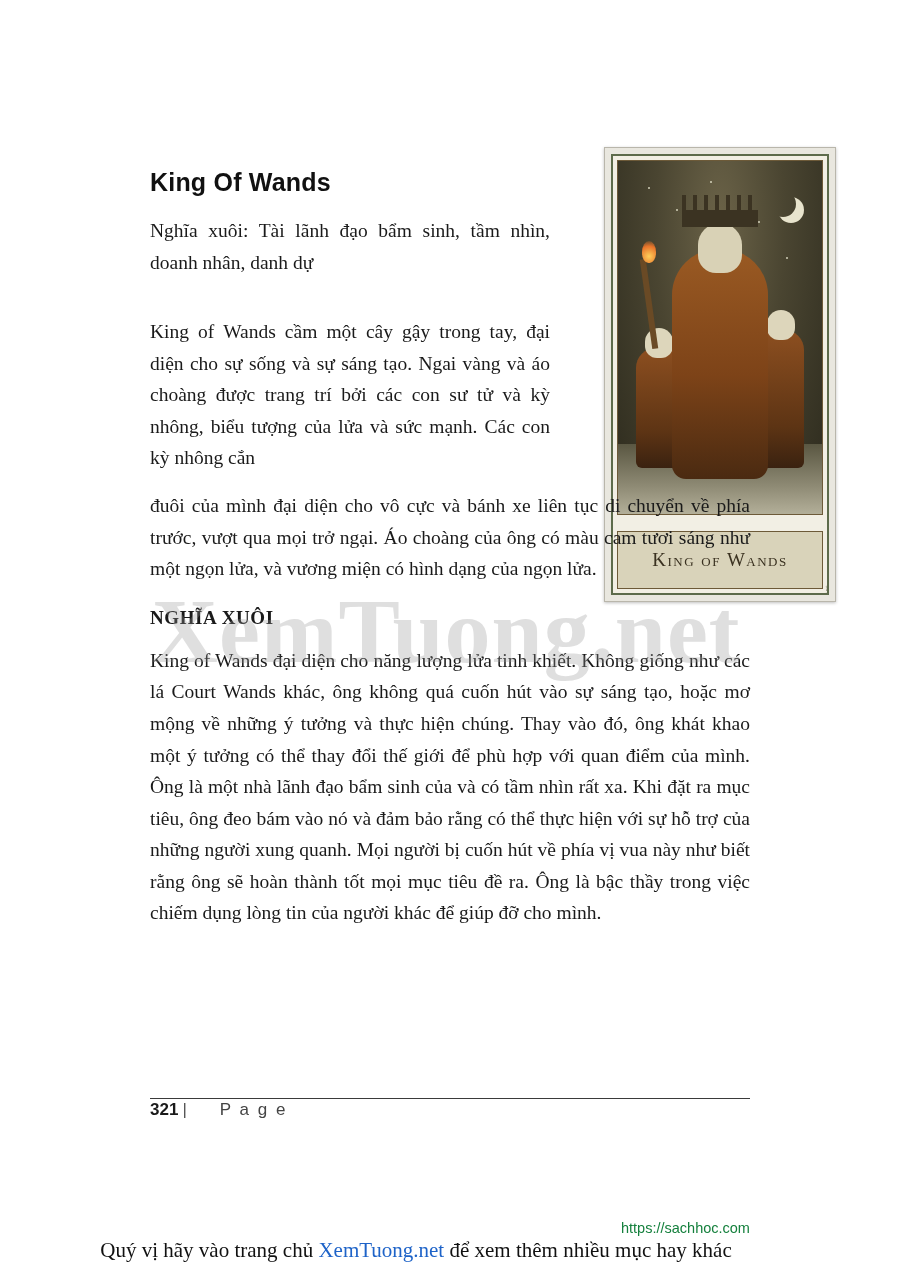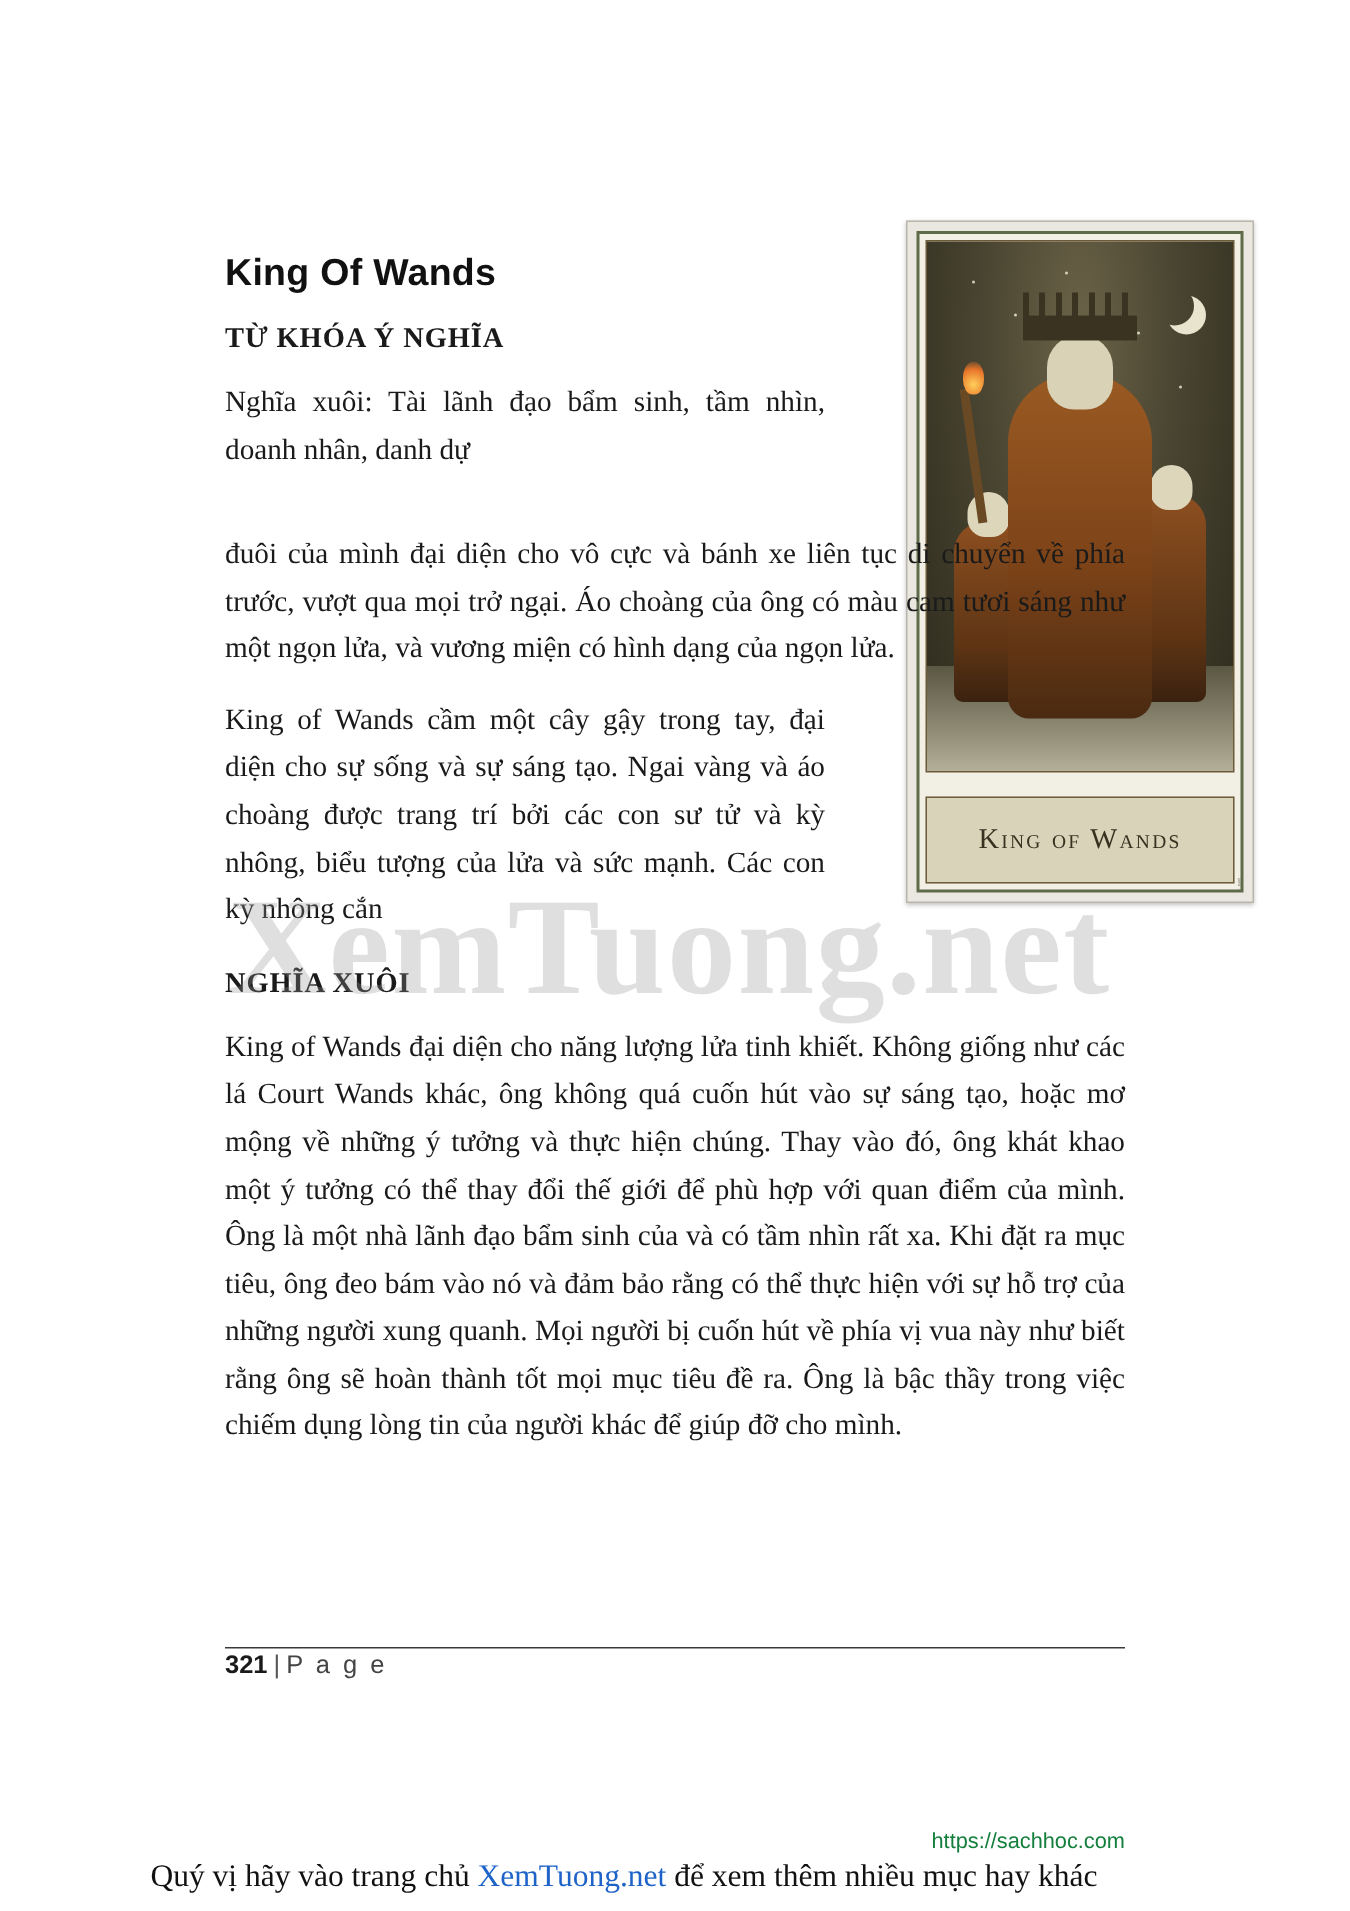--- a/index.html
+++ b/index.html
@@ -234,21 +234,21 @@
   .page-num {
     position: absolute;
     left: 150px;
     top: 1100px;
     font-family: "Liberation Sans", sans-serif;
     font-size: 17px;
     color: #1a1a1a;
   }
   .page-num b { font-weight: bold; }
   .page-num .sep { margin: 0 4px; color: #555; }
-  .page-num .word { letter-spacing: 2px; color: #444; }
+  .page-num .word { letter-spacing: 2px; color: #444; margin-left: 29px; }
 
   .site-link {
     position: absolute;
     left: 621px;
     top: 1220px;
     font-family: "Liberation Sans", sans-serif;
     font-size: 14.5px;
     color: #15803d;
   }
   .bottom-note {
@@ -295,29 +295,28 @@
       </div>
       <span class="card-credit">XemTuong.net</span>
     </div>
   </figure>
 
   <div class="content">
 
     <h1 class="doc-title">King Of Wands</h1>
 
     <div class="block-narrow">
-      <h2 class="sec">TỪ KHÓA Ý NGHĨA</h2>
       <p class="para narrow">Nghĩa xuôi: Tài lãnh đạo bẩm sinh, tầm nhìn, doanh nhân, danh dự</p>
     </div>
 
     <div class="spacer-sec"></div>
 
     <div>
+      <p class="para narrow">King of Wands cầm một cây gậy trong tay, đại diện cho sự sống và sự sáng tạo. Ngai vàng và áo choàng được trang trí bởi các con sư tử và kỳ nhông, biểu tượng của lửa và sức mạnh. Các con kỳ nhông cắn</p>
       <p class="para full">đuôi của mình đại diện cho vô cực và bánh xe liên tục di chuyển về phía trước, vượt qua mọi trở ngại. Áo choàng của ông có màu cam tươi sáng như một ngọn lửa, và vương miện có hình dạng của ngọn lửa.</p>
-      <p class="para narrow">King of Wands cầm một cây gậy trong tay, đại diện cho sự sống và sự sáng tạo. Ngai vàng và áo choàng được trang trí bởi các con sư tử và kỳ nhông, biểu tượng của lửa và sức mạnh. Các con kỳ nhông cắn</p>
     </div>
 
     <div class="spacer-sec"></div>
 
     <div>
       <h2 class="sec">NGHĨA XUÔI</h2>
       <p class="para full">King of Wands đại diện cho năng lượng lửa tinh khiết. Không giống như các lá Court Wands khác, ông không quá cuốn hút vào sự sáng tạo, hoặc mơ mộng về những ý tưởng và thực hiện chúng. Thay vào đó, ông khát khao một ý tưởng có thể thay đổi thế giới để phù hợp với quan điểm của mình. Ông là một nhà lãnh đạo bẩm sinh của và có tầm nhìn rất xa. Khi đặt ra mục tiêu, ông đeo bám vào nó và đảm bảo rằng có thể thực hiện với sự hỗ trợ của những người xung quanh. Mọi người bị cuốn hút về phía vị vua này như biết rằng ông sẽ hoàn thành tốt mọi mục tiêu đề ra. Ông là bậc thầy trong việc chiếm dụng lòng tin của người khác để giúp đỡ cho mình.</p>
     </div>
 
   </div>

